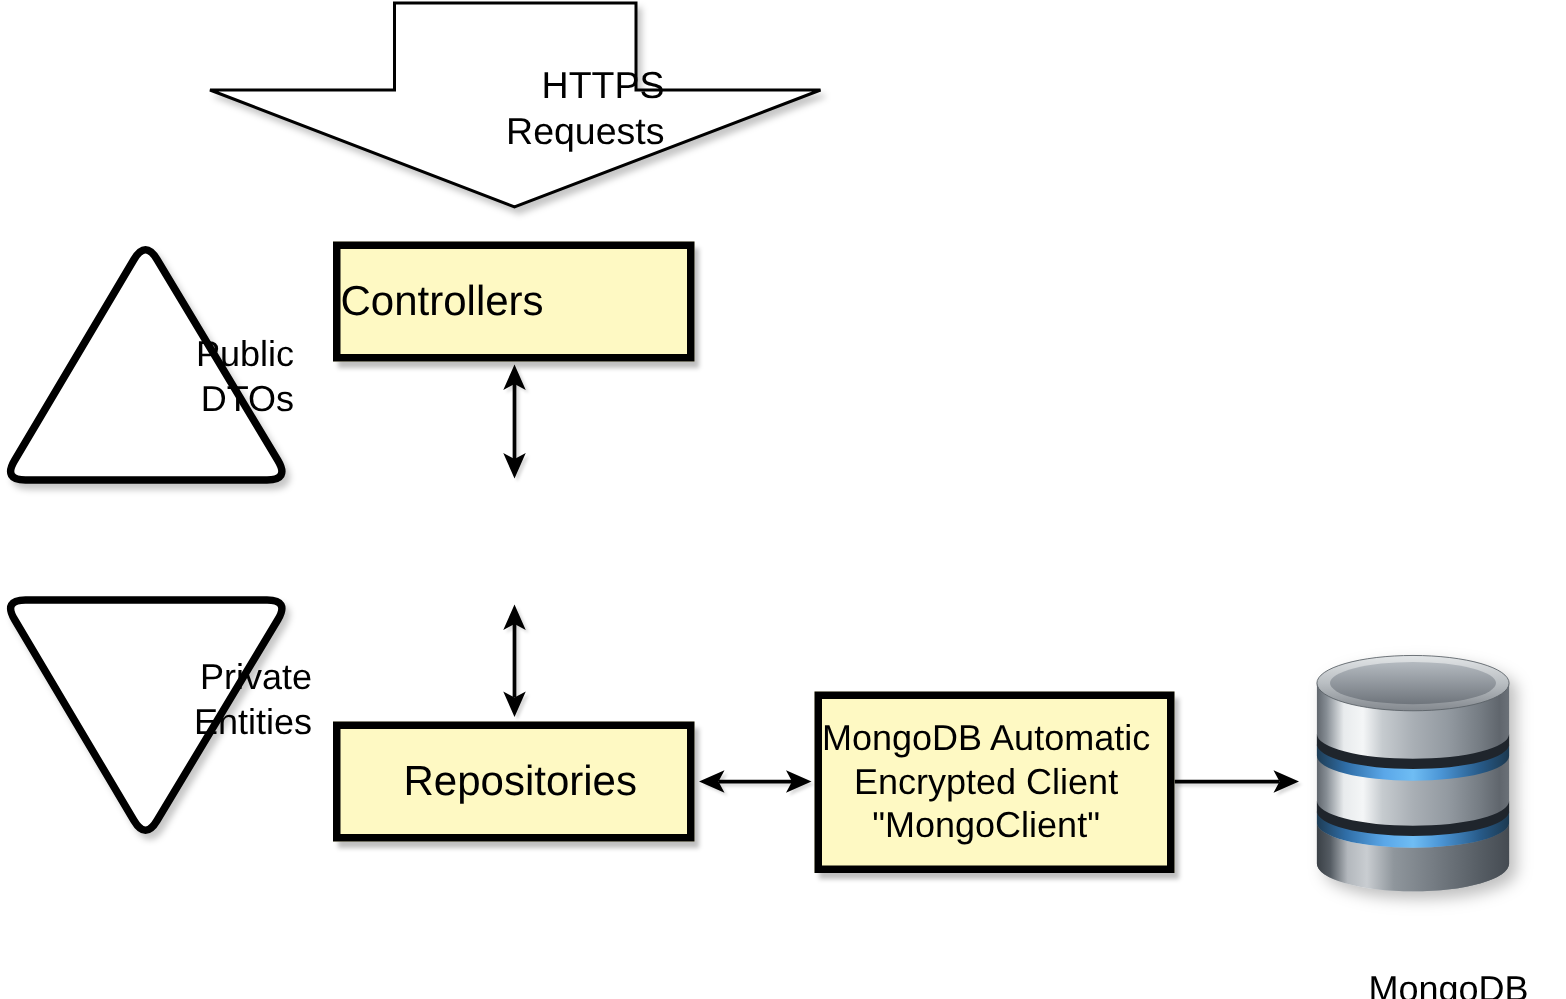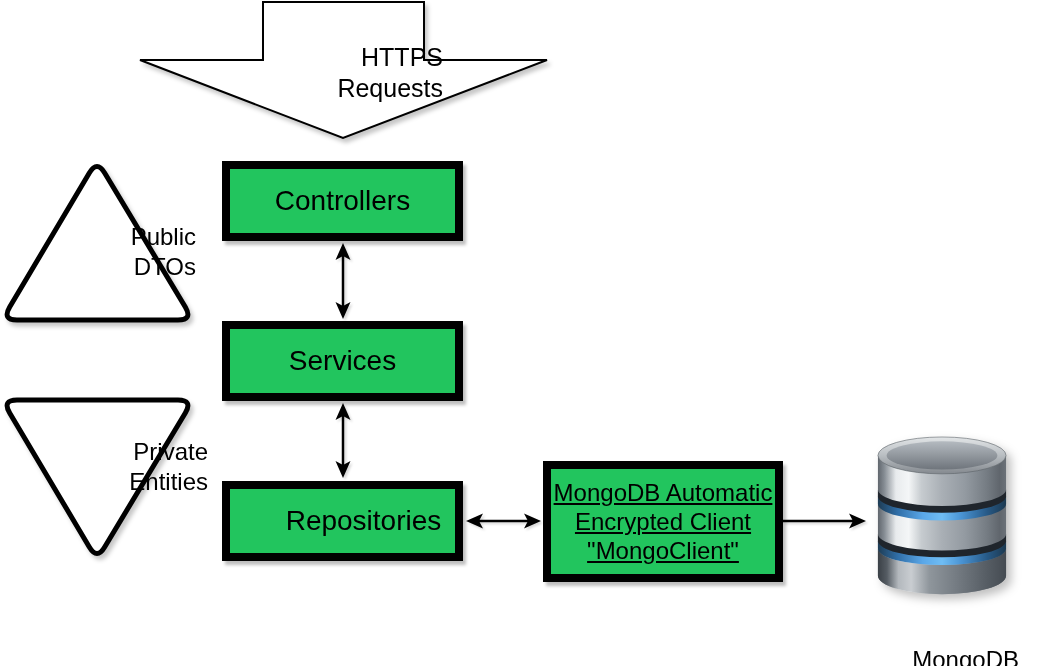--- a/index.html
+++ b/index.html
@@ -8,26 +8,26 @@
     font-family:"Liberation Sans","DejaVu Sans",sans-serif;color:#000;
   }
   .layer{position:absolute;left:0;top:0;}
   .shape{fill:#ffffff;stroke:#000000;stroke-width:2;}
   .shape-shadow{filter:drop-shadow(3px 4px 2px rgba(0,0,0,0.22));}
   .tri{fill:#ffffff;stroke:#000000;stroke-width:5;stroke-linejoin:round;}
   .edge{stroke:#000000;stroke-width:2.5;fill:none;}
   .edgehead{fill:#000000;stroke:none;}
   .edges{filter:drop-shadow(2px 2px 1px rgba(0,0,0,0.15));}
   .box{
-    position:absolute;box-sizing:border-box;background:#22c55e;border:8px solid #000000;
-    display:flex;align-items:center;justify-content:center;text-align:center;
+    position:absolute;box-sizing:border-box;background:#fef9c3;border:5px solid #000000;
+    display:flex;align-items:center;text-align:center;
     box-shadow:3px 4px 3px rgba(0,0,0,0.25);
   }
   .box-label{font-size:28px;line-height:30px;white-space:pre-line;}
-  .client-label{font-size:24px;line-height:29px;white-space:pre-line;text-decoration:underline;}
+  .client-label{font-size:24px;line-height:29px;white-space:pre-line;}
   .float-label{
     position:absolute;text-align:right;white-space:pre-line;
   }
   .https-label{left:243px;top:42px;width:200px;font-size:25px;line-height:31px;}
   .publicdtos-label{left:0px;top:222px;width:196px;font-size:24px;line-height:30px;}
   .private-label{left:0px;top:437px;width:196px;font-size:24px;line-height:30px;padding-left:12px;}
   .mongodb-label{left:862px;top:612px;width:160px;font-size:24px;line-height:32px;}
   .mongodb-label span{background:#ffffff;padding:0 3px;}
   .dbicon{position:absolute;left:874px;top:436px;filter:drop-shadow(5px 5px 5px rgba(0,0,0,0.25));}
 </style>
@@ -58,23 +58,20 @@
       <path class="edgehead" d="M466,521 L483,513.5 L479,521 L483,528.5 Z"></path>
       <path class="edgehead" d="M541,521 L524,513.5 L528,521 L524,528.5 Z"></path>
 
       <line class="edge" x1="783" y1="521" x2="853" y2="521"></line>
       <path class="edgehead" d="M866,521 L849,513.5 L853,521 L849,528.5 Z"></path>
     </g>
   </svg>
 
   <div class="box" style="left:222px;top:161px;width:241px;height:80px;">
     <div class="box-label">Controllers</div>
-  </div>
-  <div class="box" style="left:222px;top:321px;width:241px;height:80px;">
-    <div class="box-label">Services</div>
   </div>
   <div class="box" style="left:222px;top:481px;width:241px;height:80px;padding-left:42px;">
     <div class="box-label">Repositories</div>
   </div>
   <div class="box" style="left:543px;top:461px;width:240px;height:121px;">
     <div class="client-label">MongoDB Automatic
 Encrypted Client
 "MongoClient"</div>
   </div>
 

